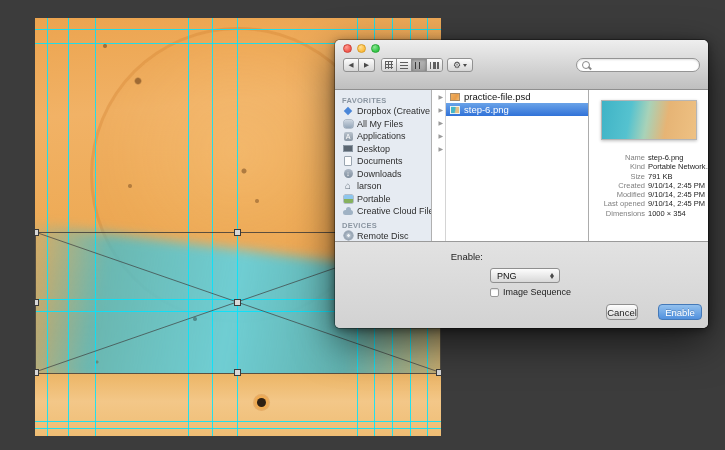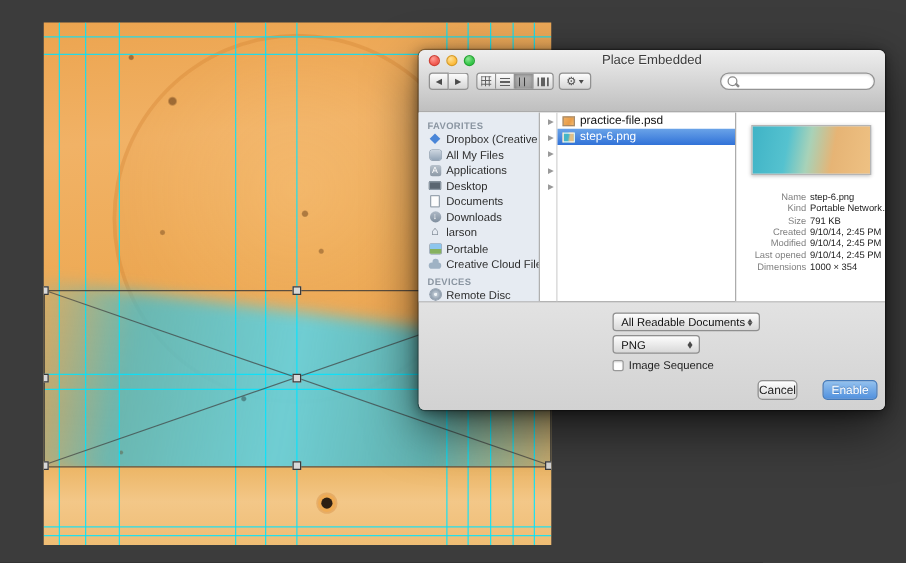--- a/index.html
+++ b/index.html
@@ -178,21 +178,20 @@
         <div class="hd" style="left: 202px; top: 284px;"></div>
         <div class="hd" style="left: 404px; top: 284px;"></div>
         <div class="hd" style="left: 0px; top: 354px;"></div>
         <div class="hd" style="left: 202px; top: 354px;"></div>
         <div class="hd" style="left: 404px; top: 354px;"></div>
       </div>
   </div>
 
   <div class="dialog">
     <div class="chrome">
-      <div class="title">Place Embedded</div>
       <div class="lights">
         <div class="light l-red"></div>
         <div class="light l-yel"></div>
         <div class="light l-grn"></div>
       </div>
 
       <div class="toolbar">
         <div class="navgrp">
           <div class="tb back">
               <span>◀</span>
@@ -321,24 +320,21 @@
             </div>
           <div class="mrow">
               <span class="mlabel">Dimensions</span>
               <span class="mvalue">1000 × 354</span>
             </div>
         </div>
       </div>
     </div>
 
     <div class="panel">
-      <div class="popup" style="top:8px;width:118px;">
-        <span>All Readable Documents</span>
-        <span class="ud"></span>
-      </div>
+      <div class="flabel" style="top:9px;">Enable:</div>
       <div class="popup" style="top:26px;width:70px;">
         <span>PNG</span>
         <span class="ud"></span>
       </div>
       <div class="cbrow">
         <span class="cb"></span>
         <span>Image Sequence</span>
       </div>
       <div class="btn cancel">Cancel</div>
       <div class="btn place">Enable</div>

